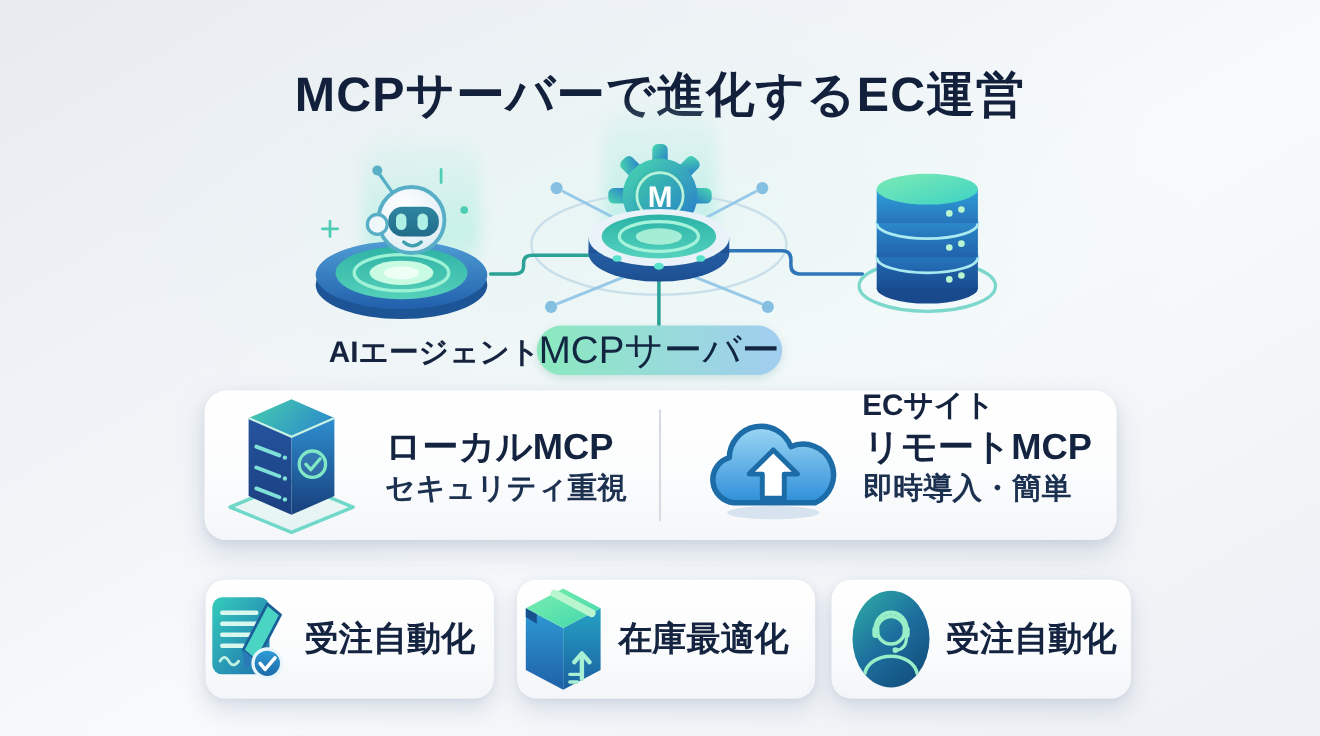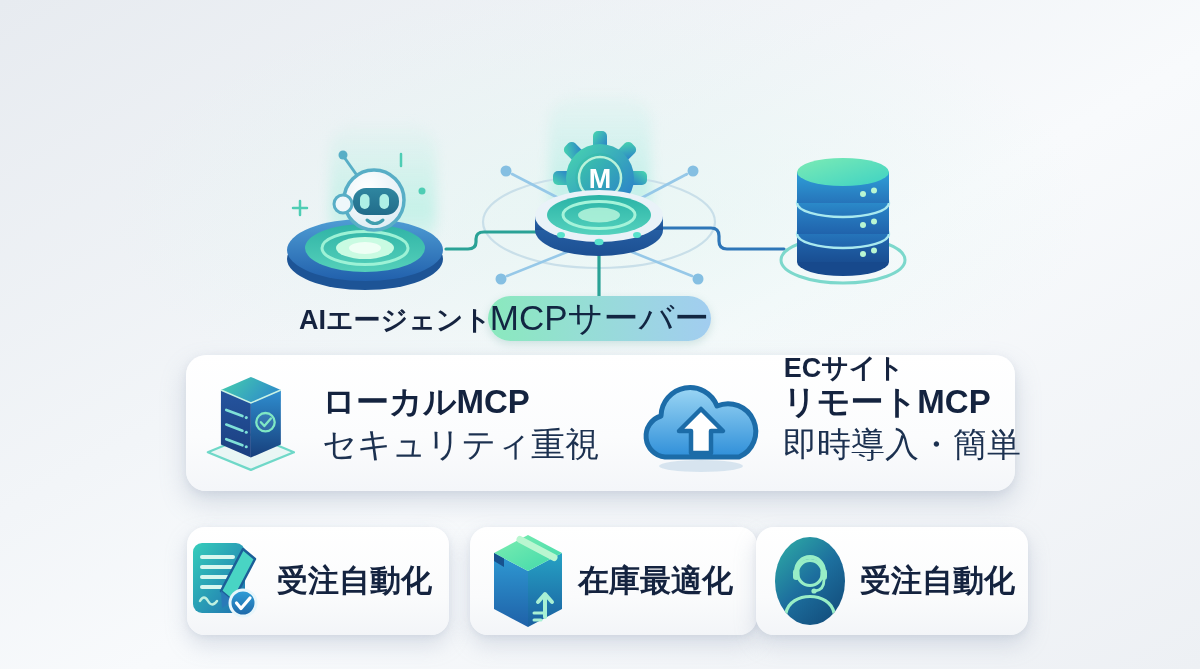--- a/index.html
+++ b/index.html
@@ -39,38 +39,39 @@
     background:linear-gradient(180deg,#ffffff,#fbfcfd 60%,#f4f6f9);
     box-shadow:0 12px 26px rgba(140,155,180,0.30), 0 3px 8px rgba(140,155,180,0.16);
     display:flex; align-items:center;
   }
   .half { display:flex; align-items:center; }
   .half.local { width:395px; padding-left:18px; gap:26px; }
   .half.remote { padding-left:32px; gap:12px; }
   .divider { width:2px; height:102px; background:#d7dce3; border-radius:1px; }
   .block-texts { display:flex; flex-direction:column; gap:9px; }
   .block-title { font-size:33px; font-weight:800; color:#14233f; line-height:1; white-space:nowrap; }
-  .block-sub { font-size:34px; font-weight:400; color:#1c3150; line-height:1; white-space:nowrap; }
+  .block-sub { font-size:27px; font-weight:700; color:#1c3150; line-height:1; white-space:nowrap; }
   .feature-card {
     position:absolute; top:527px; height:108px; z-index:2;
     border-radius:18px;
     background:linear-gradient(180deg,#ffffff,#fafbfc 65%,#f3f5f8);
     box-shadow:0 10px 22px rgba(140,155,180,0.28), 0 2px 6px rgba(140,155,180,0.14);
     display:flex; align-items:center;
   }
   .fc-order { left:187px; width:262px; padding-left:0; gap:10px; }
-  .fc-inventory { left:470px; width:267px; padding-left:20px; gap:12px; }
+  .fc-inventory { left:470px; width:267px; padding-left:4px; gap:12px; }
   .fc-support { left:756px; width:256px; padding-left:16px; gap:12px; }
   .feature-label { font-size:31px; font-weight:800; color:#14233f; white-space:nowrap; }
 </style>
 </head>
 <body>
 
 <div class="stage">
 
+  <h1 class="title">MCPサーバーで進化するEC運営</h1>
 
   <div class="glow glow-agent"></div>
   <div class="glow glow-hub"></div>
 
   <svg class="connectors" width="1200" height="669" viewBox="0 0 1200 669">
     <ellipse cx="599" cy="222" rx="116" ry="46" fill="none" stroke="#c9dfe9" stroke-width="2.2"></ellipse>
     <g stroke="#96c8e8" stroke-width="2.6" stroke-linecap="round" fill="none">
       <path d="M570,204 L512,174"></path>
       <path d="M630,204 L687,174"></path>
       <path d="M567,252 L507,276"></path>

